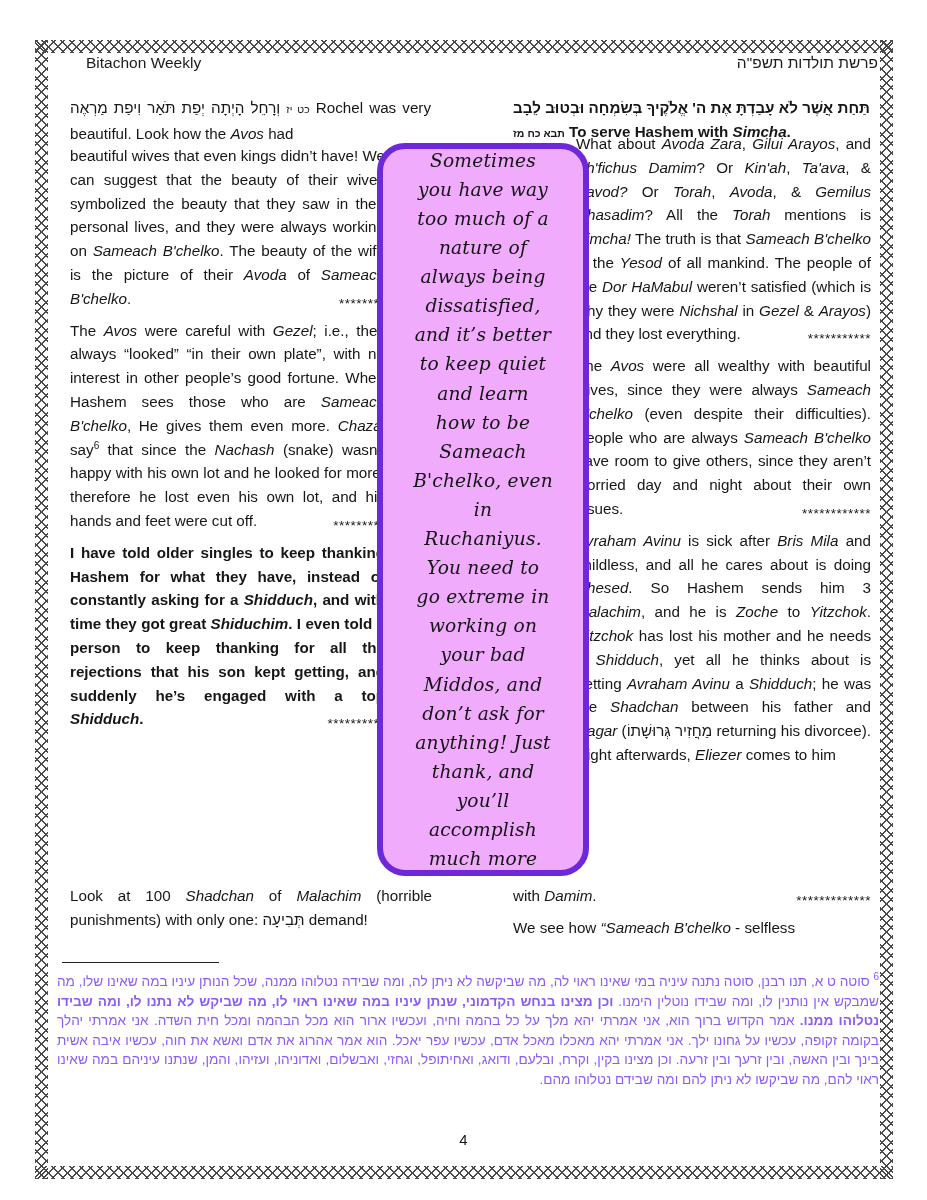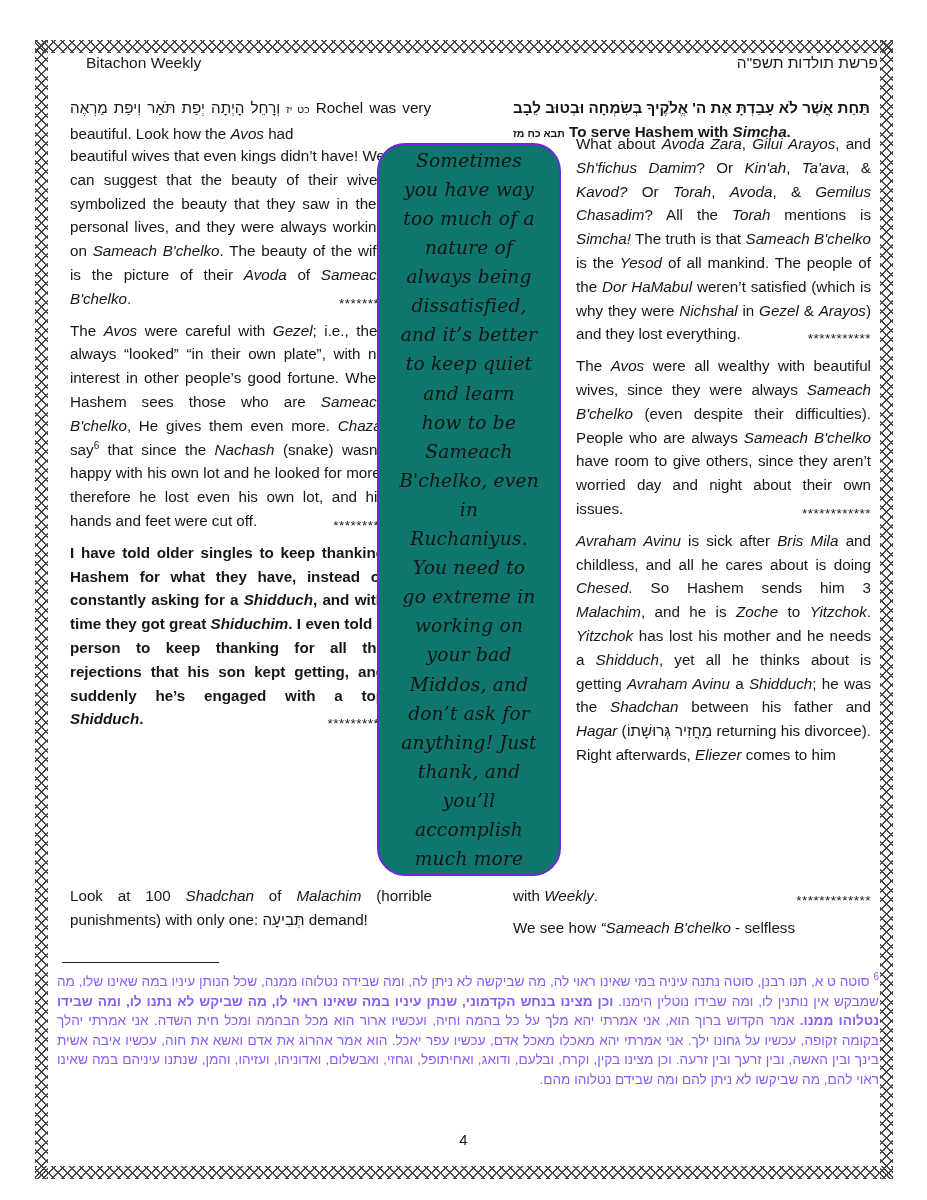--- a/index.html
+++ b/index.html
@@ -30,23 +30,23 @@
   .right-top{left:505px;top:88px;width:373px;font-weight:bold;}
   .right-main{left:568px;top:124px;width:311px;height:740px;overflow:hidden;}
   .right-bottom{left:505px;top:876px;width:374px;}
 
   .stars{float:right;font-size:13.5px;letter-spacing:0.5px;padding-top:5px;}
   sup{font-size:10px;line-height:0;vertical-align:super;}
   .heb{font-family:"Liberation Sans","DejaVu Sans",sans-serif;}
   .hebs{font-size:10.5px;}
 
   .quote-box{
-    position:absolute;left:377px;top:143px;width:184px;height:733px;
-    border:2px solid #6d28d9;border-radius:28px;box-sizing:border-box;
-    display:flex;align-items:center;justify-content:center;background:#0f766e;
+    position:absolute;left:377px;top:143px;width:212px;height:733px;
+    border:6px solid #6d28d9;border-radius:28px;box-sizing:border-box;
+    display:flex;align-items:center;justify-content:center;background:#f0abfc;
   }
   .quote-text{
     font-family:"DejaVu Serif","Liberation Serif",serif;font-style:italic;
     font-size:18.6px;line-height:29.1px;text-align:center;white-space:pre-line;
     color:#141414;letter-spacing:0.2px;
   }
 
   .fnsep{position:absolute;left:62px;top:962px;width:157px;border-top:1.6px solid #222;}
   .footnote{
     position:absolute;left:57px;top:972px;width:822px;direction:rtl;
@@ -80,21 +80,21 @@
 
 <div class="txt right-top">
     <p><span class="heb" dir="rtl">תַּחַת אֲשֶׁר לֹא עָבַדְתָּ אֶת ה' אֱלֹקֶיךָ בְּשִׂמְחָה וּבְטוּב לֵבָב</span><span class="heb" dir="rtl"> </span><span class="heb hebs" dir="rtl">תבא כח מז</span> To serve Hashem with <i>Simcha</i>.</p>
   </div>
 <div class="txt right-main">
     <p>What about <i>Avoda Zara</i>, <i>Gilui Arayos</i>, and <i>Sh'fichus Damim</i>? Or <i>Kin'ah</i>, <i>Ta'ava</i>, &amp; <i>Kavod?</i> Or <i>Torah</i>, <i>Avoda</i>, &amp; <i>Gemilus Chasadim</i>? All the <i>Torah</i> mentions is <i>Simcha!</i> The truth is that <i>Sameach B'chelko</i> is the <i>Yesod</i> of all mankind. The people of the <i>Dor HaMabul</i> weren’t satisfied (which is why they were <i>Nichshal</i> in <i>Gezel</i> &amp; <i>Arayos</i>) and they lost everything.<span class="stars">***********</span></p>
     <p>The <i>Avos</i> were all wealthy with beautiful wives, since they were always <i>Sameach B'chelko</i> (even despite their difficulties). People who are always <i>Sameach B'chelko</i> have room to give others, since they aren’t worried day and night about their own issues.<span class="stars">************</span></p>
     <p><i>Avraham Avinu</i> is sick after <i>Bris Mila</i> and childless, and all he cares about is doing <i>Chesed</i>. So Hashem sends him 3 <i>Malachim</i>, and he is <i>Zoche</i> to <i>Yitzchok</i>. <i>Yitzchok</i> has lost his mother and he needs a <i>Shidduch</i>, yet all he thinks about is getting <i>Avraham Avinu</i> a <i>Shidduch</i>; he was the <i>Shadchan</i> between his father and <i>Hagar</i> (<span class="heb" dir="rtl">מַחֲזִיר גְּרוּשָׁתוֹ</span> returning his divorcee). Right afterwards, <i>Eliezer</i> comes to him</p>
   </div>
 <div class="txt right-bottom">
-    <p>with <i>Weekly</i>.<span class="stars">*************</span></p>
+    <p>with <i>Damim</i>.<span class="stars">*************</span></p>
     <p>We see how <i>“Sameach B'chelko</i> - selfless</p>
   </div>
 
 <div class="quote-box">
   <div class="quote-text">Sometimes
 you have way
 too much of a
 nature of
 always being
 dissatisfied,

